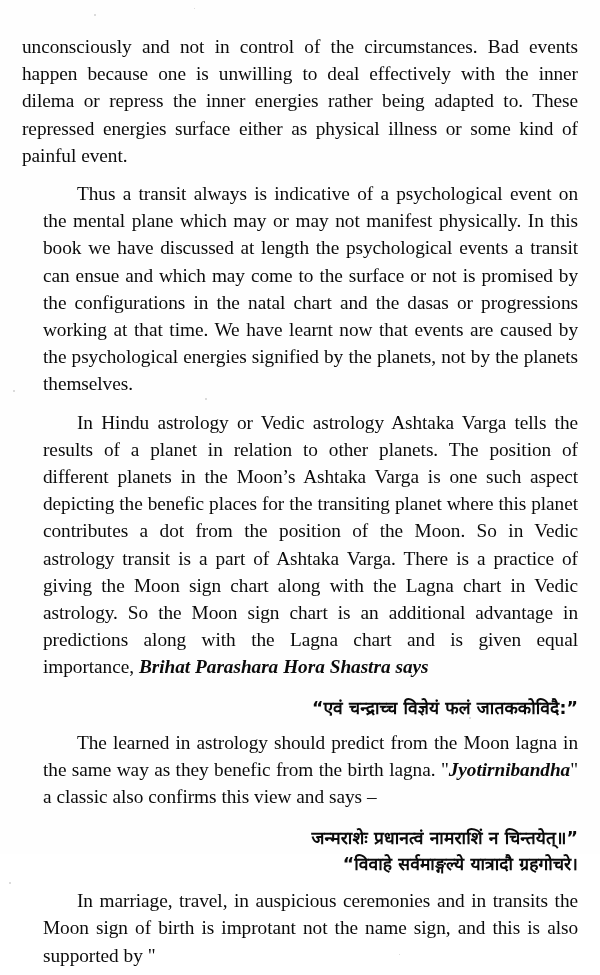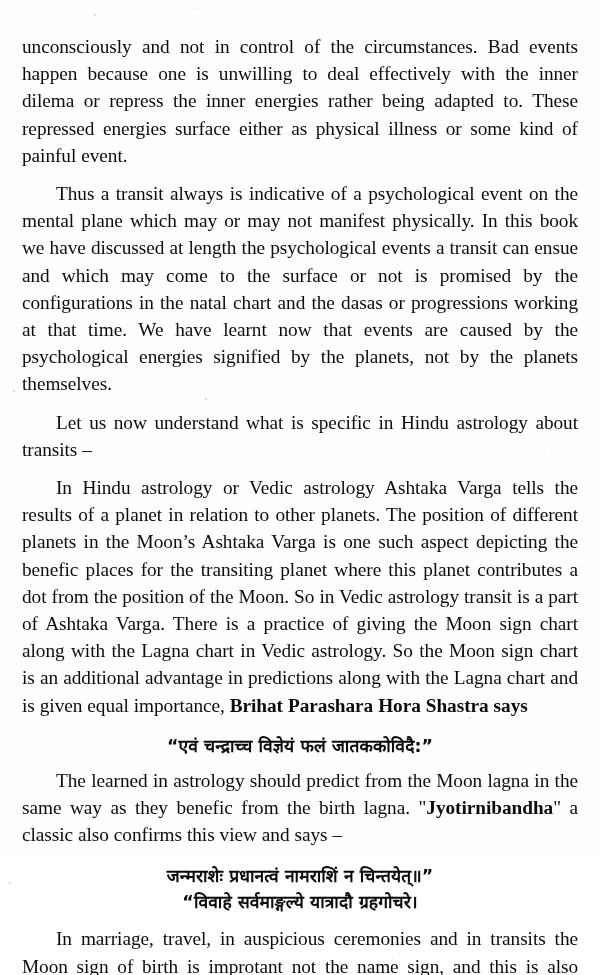--- a/index.html
+++ b/index.html
@@ -40,36 +40,38 @@
     line-height: 27.2px;
     text-align: justify;
     text-justify: inter-word;
     letter-spacing: -0.05px;
     word-spacing: 0.2px;
     hyphens: none;
   }
 
   .para.indent {
     text-indent: 34px;
+    margin-left: 21px;
   }
 
   .para.gap-top {
     margin-top: 11px;
   }
 
   
   .para::after {
     content: "";
     display: inline-block;
     width: 100%;
   }
   .para.no-stretch::after { content: none; }
 
   .bi {
     font-weight: bold;
+    font-style: italic;
   }
 
   .verse {
     margin: 0;
     text-align: center;
     font-family: "DejaVu Sans", sans-serif;
     font-size: 17.4px;
     line-height: 26px;
     font-weight: 600;
     letter-spacing: 0.1px;
@@ -82,20 +84,21 @@
   }
 
   .verse-block-2 {
     margin-top: 15px;
     margin-bottom: 10px;
   }
 
   .verse-line {
     margin: 0;
     white-space: nowrap;
+    text-align: right;
   }
 
   
   .speck {
     position: absolute;
     background: #9a9a9a;
     border-radius: 50%;
     opacity: 0.45;
     pointer-events: none;
   }
@@ -104,21 +107,20 @@
 <body>
 
 <div class="page">
 
   <div class="text-column">
 
     <p class="para no-stretch">unconsciously and not in control of the circumstances. Bad events happen because one is unwilling to deal effectively with the inner dilema or repress the inner energies rather being adapted to. These repressed energies surface either as physical illness or some kind of painful event.</p>
 
     <p class="para indent gap-top no-stretch">Thus a transit always is indicative of a psychological event on the mental plane which may or may not manifest physically. In this book we have discussed at length the psychological events a transit can ensue and which may come to the surface or not is promised by the configurations in the natal chart and the dasas or progressions working at that time. We have learnt now that events are caused by the psychological energies signified by the planets, not by the planets themselves.</p>
 
-    <p class="para indent gap-top no-stretch">Let us now understand what is specific in Hindu astrology about transits –</p>
 
     <p class="para indent gap-top no-stretch"><span>In Hindu astrology or Vedic astrology Ashtaka Varga tells the results of a planet in relation to other planets. The position of different planets in the Moon’s Ashtaka Varga is one such aspect depicting the benefic places for the transiting planet where this planet contributes a dot from the position of the Moon. So in Vedic astrology transit is a part of Ashtaka Varga. There is a practice of giving the Moon sign chart along with the Lagna chart in Vedic astrology. So the Moon sign chart is an additional advantage in predictions along with the Lagna chart and is given equal  importance, </span><span class="bi">Brihat Parashara Hora Shastra says</span></p>
 
     <div class="verse verse-block-1">
       <p class="verse-line">“एवं चन्द्राच्च विज्ञेयं फलं जातककोविदै:”</p>
     </div>
 
     <p class="para indent no-stretch"><span>The learned in astrology should predict from the Moon lagna in the same way as they benefic from the birth lagna. "</span><span class="bi">Jyotirnibandha</span><span>" a classic also confirms this view and says –</span></p>
 
     <div class="verse verse-block-2">

